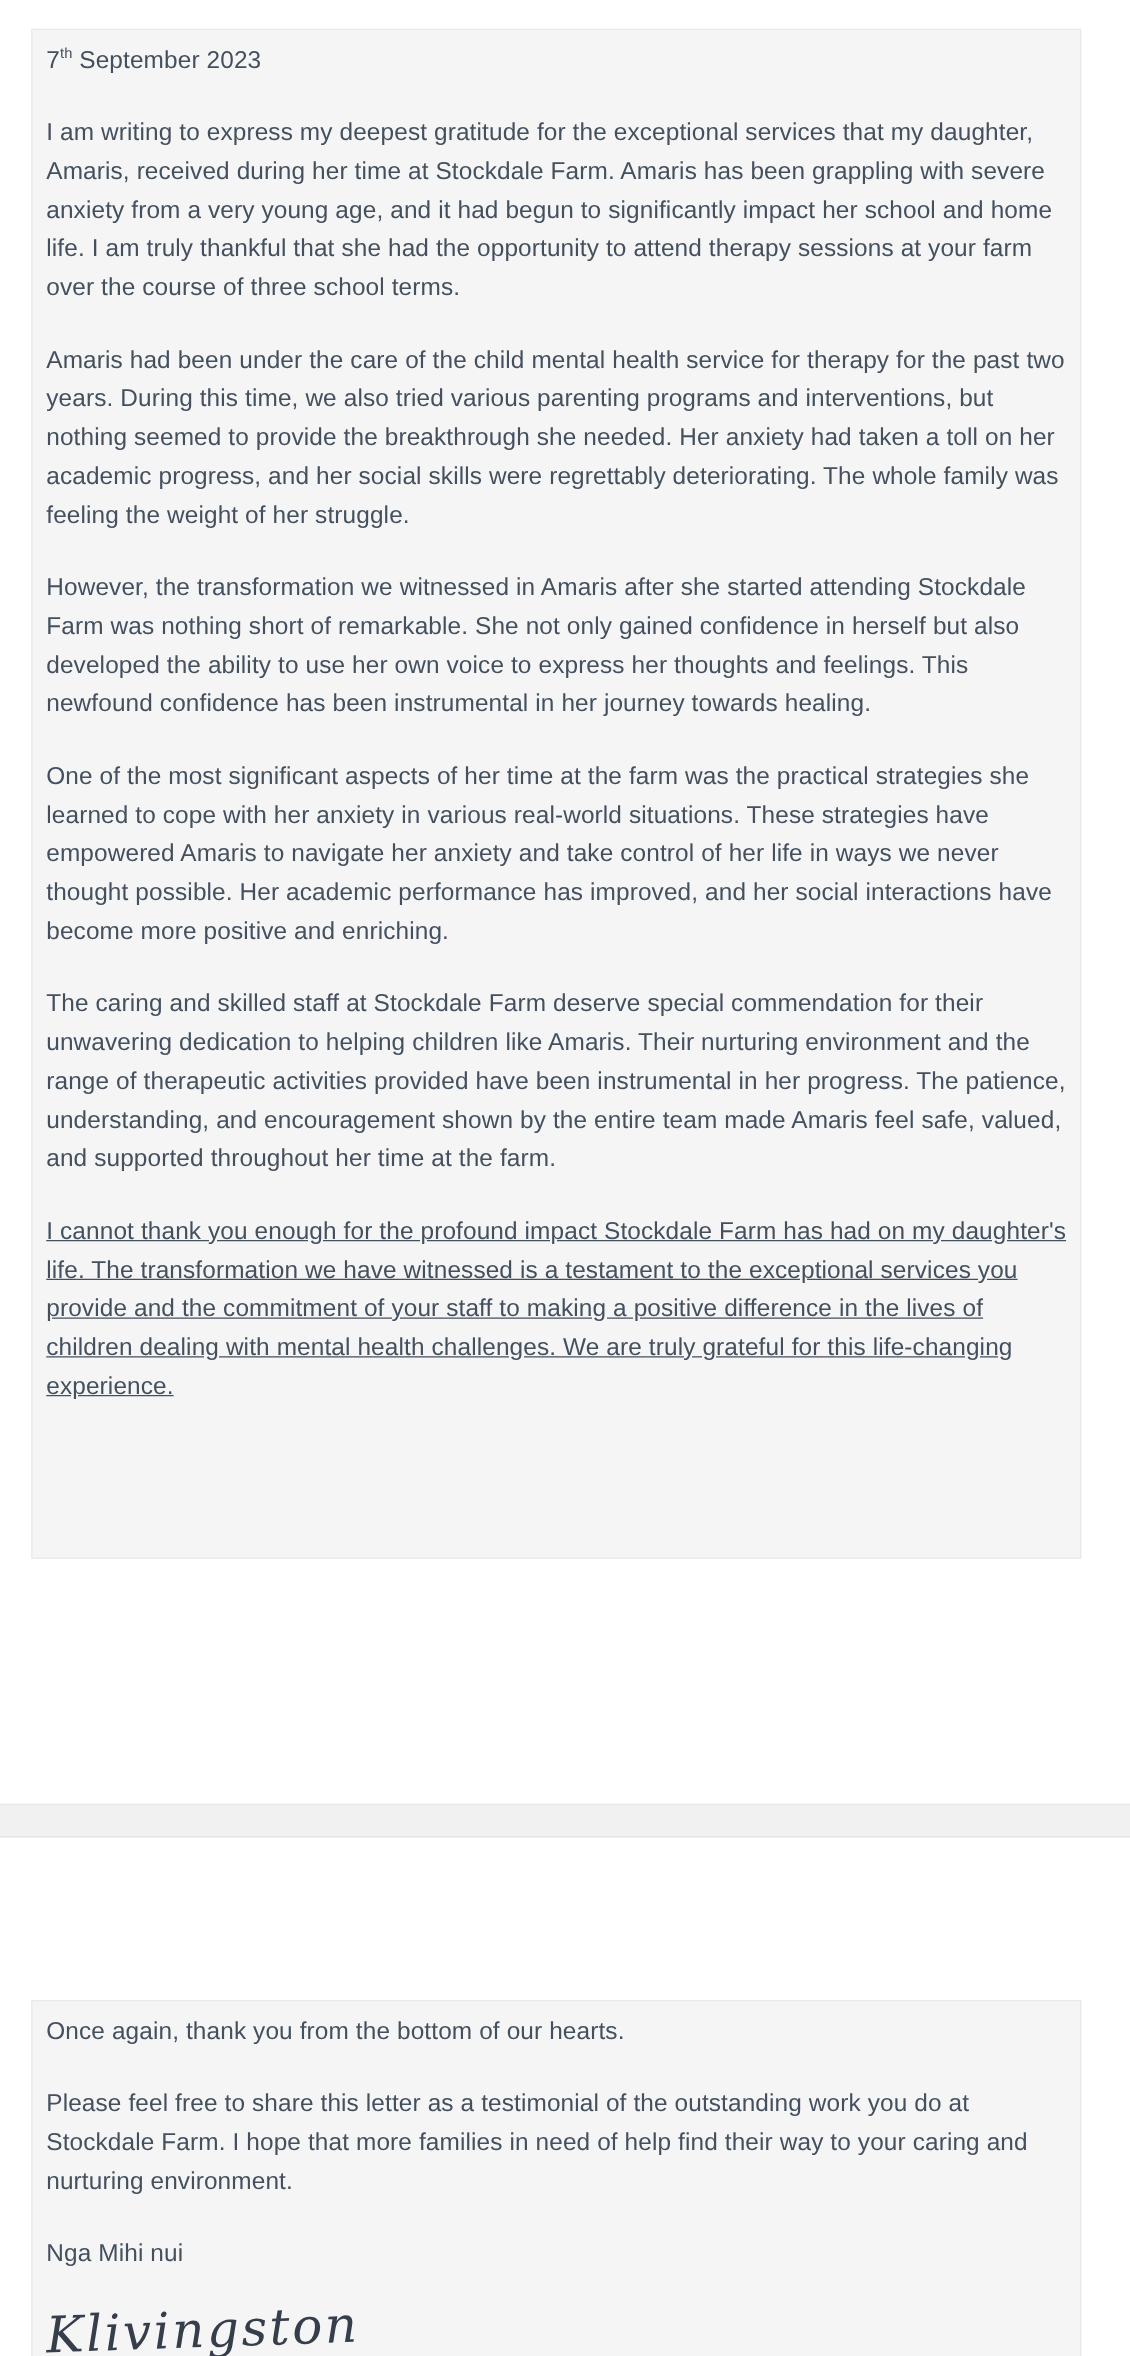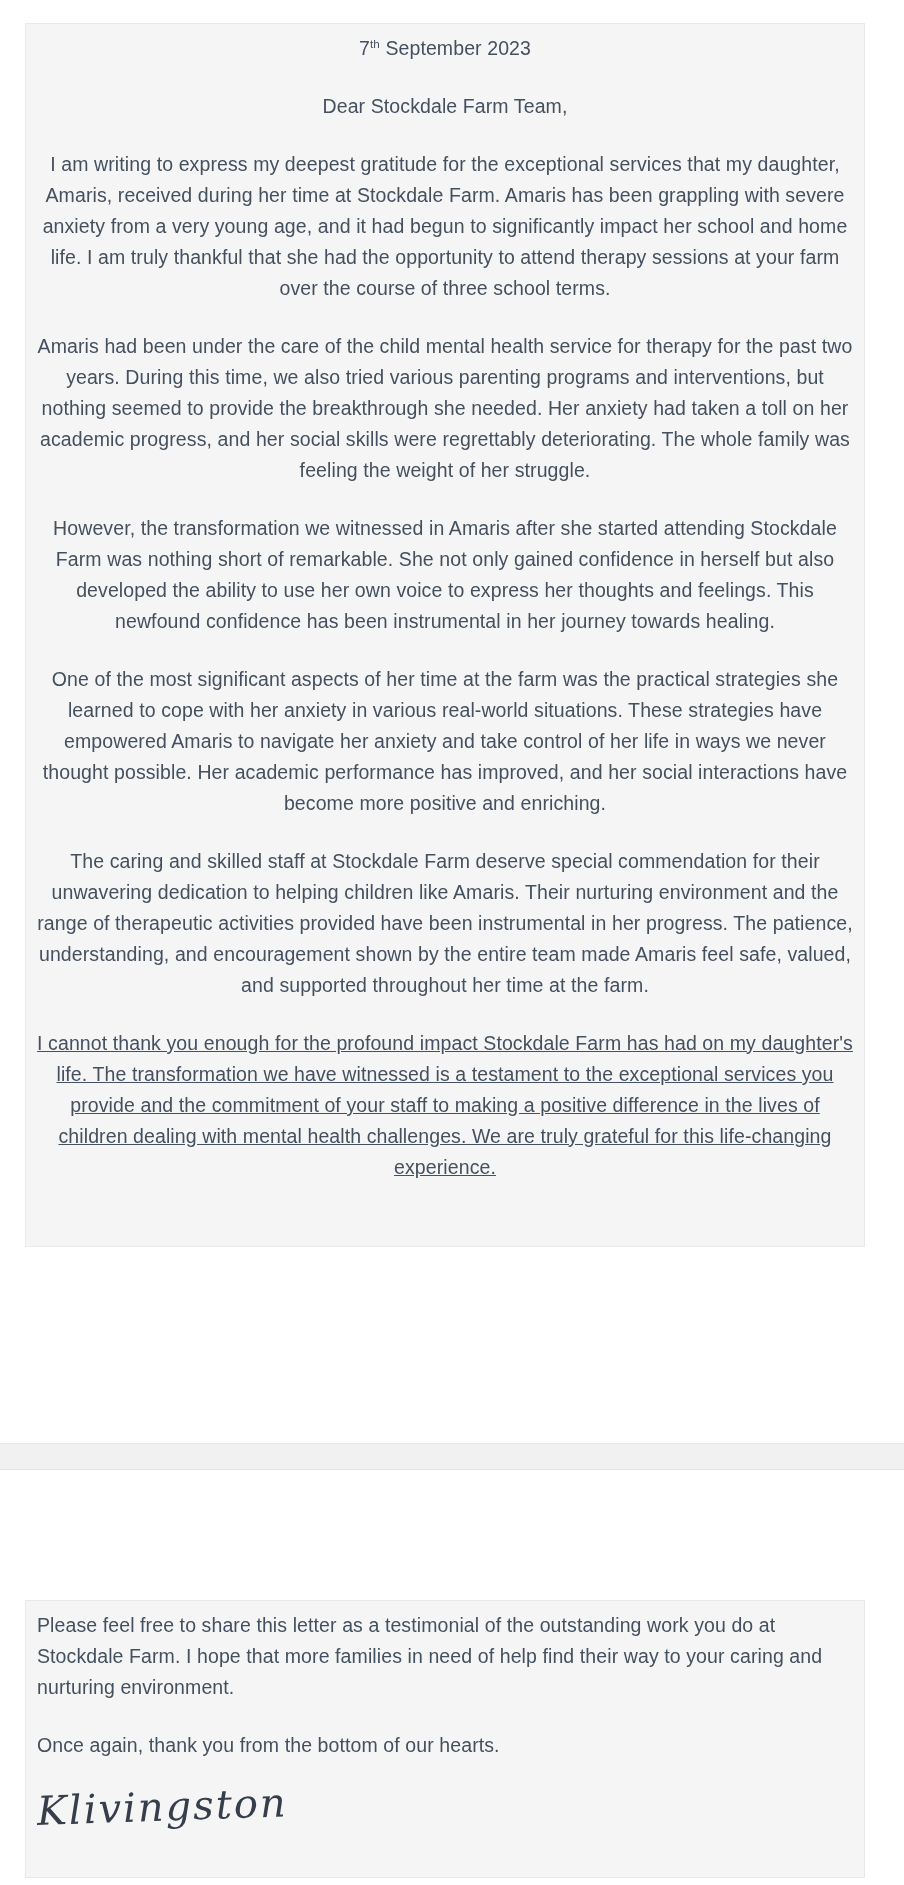--- a/index.html
+++ b/index.html
@@ -24,21 +24,20 @@
     border: 1px solid #e9e9eb;
     color: #44505e;
     font-size: 19.5px;
     line-height: 31px;
     padding: 9px 11px 14px 11px;
     letter-spacing: 0.1px;
   }
   #letter-page-1 {
     top: 23px;
     min-height: 1224px;
-    text-align: center;
   }
   #letter-page-2 {
     top: 1600px;
     min-height: 278px;
   }
   .para {
     margin: 0 0 27px 0;
   }
   .para:last-child {
     margin-bottom: 0;
@@ -72,31 +71,31 @@
   }
 </style>
 </head>
 <body>
 
 <div id="page">
 
   <section id="letter-page-1" class="letter-block">
     <p class="para date"><span>7</span><sup>th</sup><span> September 2023</span></p>
 
-    <p class="para">Dear Stockdale Farm Team,</p>
 
     <p class="para">I am writing to express my deepest gratitude for the exceptional services that my daughter, Amaris, received during her time at Stockdale Farm. Amaris has been grappling with severe anxiety from a very young age, and it had begun to significantly impact her school and home life. I am truly thankful that she had the opportunity to attend therapy sessions at your farm over the course of three school terms.</p>
     <p class="para">Amaris had been under the care of the child mental health service for therapy for the past two years. During this time, we also tried various parenting programs and interventions, but nothing seemed to provide the breakthrough she needed. Her anxiety had taken a toll on her academic progress, and her social skills were regrettably deteriorating. The whole family was feeling the weight of her struggle.</p>
     <p class="para">However, the transformation we witnessed in Amaris after she started attending Stockdale Farm was nothing short of remarkable. She not only gained confidence in herself but also developed the ability to use her own voice to express her thoughts and feelings. This newfound confidence has been instrumental in her journey towards healing.</p>
     <p class="para">One of the most significant aspects of her time at the farm was the practical strategies she learned to cope with her anxiety in various real-world situations. These strategies have empowered Amaris to navigate her anxiety and take control of her life in ways we never thought possible. Her academic performance has improved, and her social interactions have become more positive and enriching.</p>
     <p class="para">The caring and skilled staff at Stockdale Farm deserve special commendation for their unwavering dedication to helping children like Amaris. Their nurturing environment and the range of therapeutic activities provided have been instrumental in her progress. The patience, understanding, and encouragement shown by the entire team made Amaris feel safe, valued, and supported throughout her time at the farm.</p>
     <p class="para">I cannot thank you enough for the profound impact Stockdale Farm has had on my daughter's life. The transformation we have witnessed is a testament to the exceptional services you provide and the commitment of your staff to making a positive difference in the lives of children dealing with mental health challenges. We are truly grateful for this life-changing experience.</p>
   </section>
 
   <div class="separator-band"></div>
 
   <section id="letter-page-2" class="letter-block">
+    <p class="para">Once again, thank you from the bottom of our hearts.</p>
     <p class="para">Please feel free to share this letter as a testimonial of the outstanding work you do at Stockdale Farm. I hope that more families in need of help find their way to your caring and nurturing environment.</p>
-    <p class="para">Once again, thank you from the bottom of our hearts.</p>
+    <p class="para">Nga Mihi nui</p>
     <div class="signature">Klivingston</div>
   </section>
 
 </div>
 
 </body></html>

